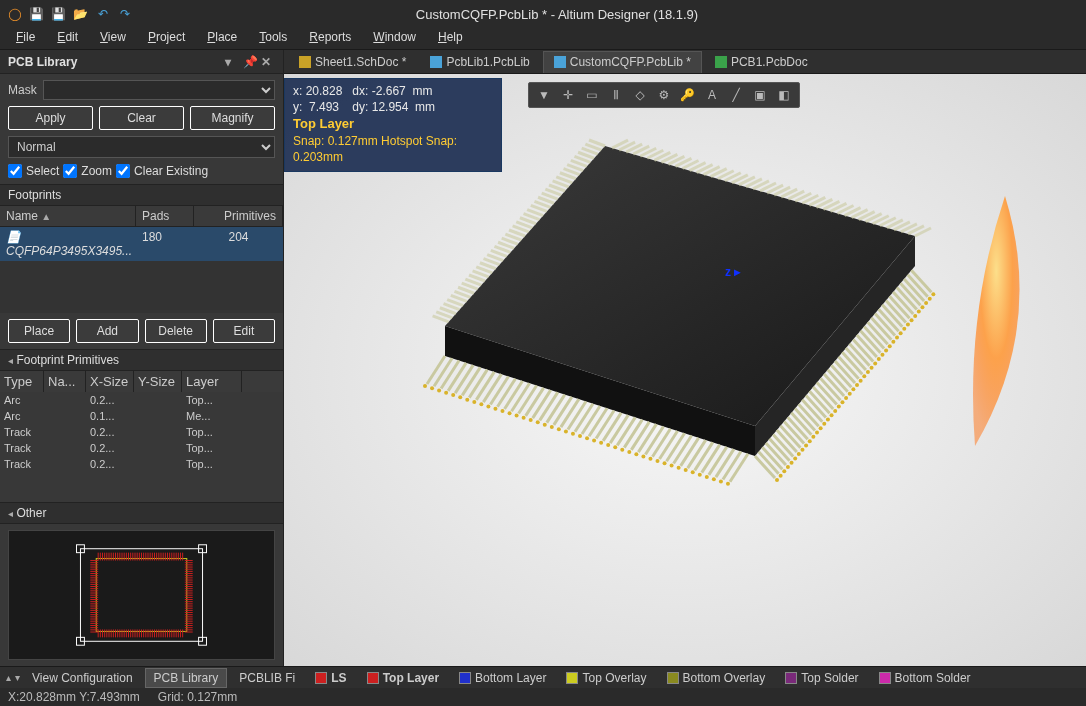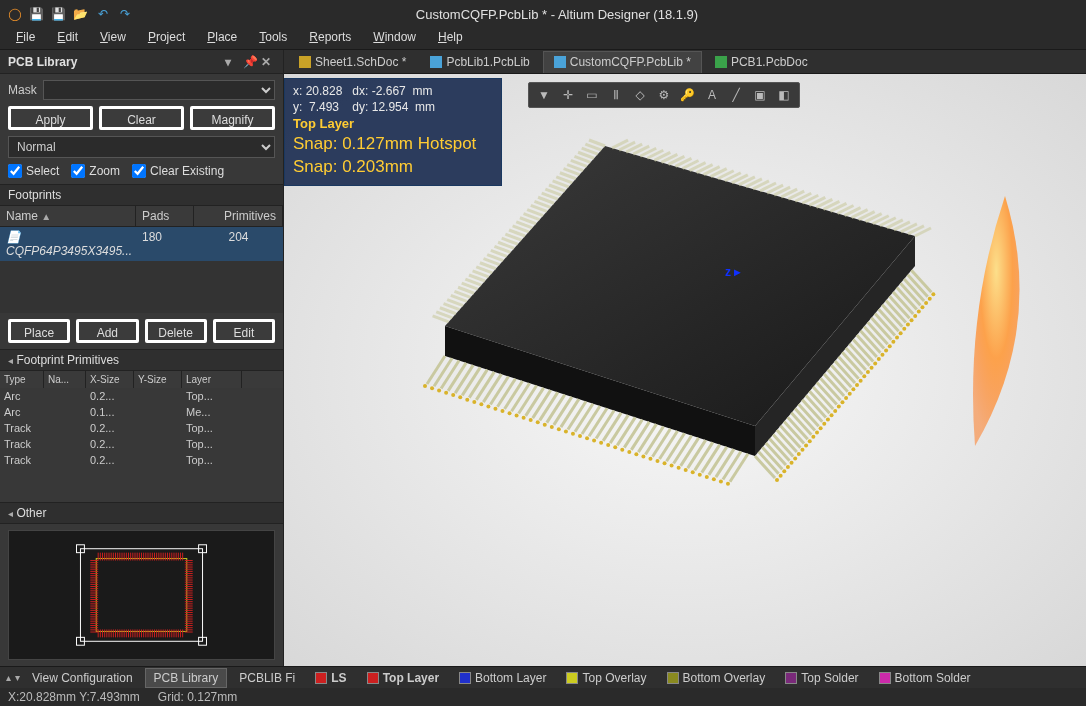--- a/index.html
+++ b/index.html
@@ -13,50 +13,50 @@
 .main-area { position: absolute; top: 50px; left: 0; right: 0; bottom: 40px; display: flex; }
 .left-panel { width: 284px; background: #383838; border-right: 1px solid #222; display: flex; flex-direction: column; }
 .panel-title { background: #2f2f2f; height: 24px; display: flex; align-items: center; padding: 0 8px; font-weight: bold; color: #e0e0e0; border-bottom: 1px solid #222; }
 .panel-title .spacer { flex: 1; }
 .panel-title .panel-icon { width: 14px; height: 14px; margin-left: 4px; color: #aaa; }
 .panel-body { padding: 6px 8px; display: flex; flex-direction: column; gap: 6px; }
 .mask-row { display: flex; align-items: center; gap: 6px; }
 .mask-row label { color: #ccc; }
 .mask-row select { flex: 1; background: #2b2b2b; border: 1px solid #555; color: #ccc; height: 20px; }
 .btn-row { display: flex; gap: 6px; }
-.btn { flex: 1; background: #3b3b3b; border: 3px solid #ffffff; color: #ddd; height: 24px; text-align: center; line-height: 22px; cursor: pointer; border-radius: 2px; }
+.btn { flex: 1; background: #3b3b3b; border: 1px solid #ffffff; color: #ddd; height: 24px; text-align: center; line-height: 22px; cursor: pointer; border-radius: 2px; }
 .normal-select { width: 100%; background: #2b2b2b; border: 1px solid #555; color: #ccc; height: 22px; padding: 0 4px; }
-.check-row { display: flex; gap: 12px; align-items: flex-end; }
+.check-row { display: flex; gap: 4px; align-items: flex-end; }
 .check-row label { display: flex; align-items: center; gap: 4px; color: #ddd; }
 .check-row input { width: 14px; height: 14px; }
 .section-header { background: #2f2f2f; padding: 3px 8px; color: #ddd; border-top: 1px solid #222; border-bottom: 1px solid #222; }
 .footprint-table { background: #333; }
 .table-header { display: flex; background: #3a3a3a; border-bottom: 1px solid #222; }
 .table-header .th { padding: 3px 6px; color: #ccc; border-right: 1px solid #222; }
 .table-row { display: flex; padding: 3px 6px; }
 .table-row.selected { background: #2a4a6a; }
 .table-row .td { color: #ddd; }
 .prim-table { flex: 1; overflow: hidden; }
 .prim-table .prim-header { display: flex; background: #3a3a3a; }
-.prim-table .prim-header .ph { padding: 3px 4px; border-right: 1px solid #222; color: #ccc; font-size: 10px; }
+.prim-table .prim-header .ph { padding: 3px 4px; border-right: 1px solid #222; color: #ccc; font-size: 13px; }
 .prim-table .prim-body { max-height: 100px; overflow-y: auto; }
 .prim-row { display: flex; padding: 2px 4px; }
 .prim-row .pd { color: #ccc; font-size: 11px; }
 .c-type { width: 44px; } .c-name { width: 42px; } .c-xsize { width: 48px; } .c-ysize { width: 48px; } .c-layer { width: 60px; }
 .preview-box { height: 130px; background: #1a1a1a; margin: 6px 8px; border: 1px solid #444; position: relative; }
 .right-area { flex: 1; display: flex; flex-direction: column; position: relative; }
 .doc-tabs { height: 24px; background: #2f2f2f; display: flex; align-items: center; padding: 0 4px; gap: 2px; border-bottom: 1px solid #1a1a1a; }
 .doc-tab { height: 22px; padding: 0 10px; display: flex; align-items: center; gap: 4px; color: #ccc; cursor: pointer; border: 1px solid transparent; }
 .doc-tab.active { background: #424242; border: 1px solid #555; border-bottom: none; }
 .doc-tab .tab-icon { width: 12px; height: 12px; }
 .viewport { flex: 1; background: radial-gradient(ellipse at center, #f8f8f8 0%, #d8d8d8 100%); position: relative; overflow: hidden; }
 .coord-panel { position: absolute; top: 4px; left: 0; width: 218px; background: rgba(34,51,85,0.95); padding: 4px 8px 6px 8px; line-height: 1.35; border: 1px solid #1a3860; }
 .coord-panel .xy { color: #e8e8e8; font-size: 12px; white-space: pre; }
 .coord-panel .layer { color: #ffcc33; font-weight: bold; font-size: 13px; }
-.coord-panel .snap { color: #ffcc33; font-size: 17px; }
+.coord-panel .snap { color: #ffcc33; font-size: 12px; }
 .view-toolbar { position: absolute; top: 8px; left: 244px; height: 26px; background: #3a3a3a; border: 1px solid #555; border-radius: 2px; display: flex; align-items: center; padding: 0 4px; gap: 2px; }
 .view-toolbar .tb { width: 22px; height: 22px; color: #bbb; display:flex; align-items:center; justify-content:center; cursor: pointer; }
 .bottom-tabs { position: absolute; left: 0; right: 0; bottom: 18px; height: 22px; background: #2f2f2f; display: flex; align-items: center; padding: 0 6px; gap: 4px; border-top: 1px solid #1a1a1a; }
 .bottom-tabs .bt { padding: 0 8px; color: #ccc; height: 20px; display: flex; align-items: center; gap: 4px; cursor: pointer; }
 .bottom-tabs .bt.active { background: #4a4a4a; border: 1px solid #666; }
 .bottom-tabs .swatch { width: 12px; height: 12px; border: 1px solid #888; }
 .statusbar { position: absolute; left: 0; right: 0; bottom: 0; height: 18px; background: #2a2a2a; color: #bbb; font-size: 11px; display: flex; align-items: center; padding: 0 8px; gap: 18px; }
 .arrow { font-size: 10px; color: #aaa; }
 .ic3d { position:absolute; left:50%; top:50%; transform:translate(-50%,-55%); }
 svg { display: block; }

